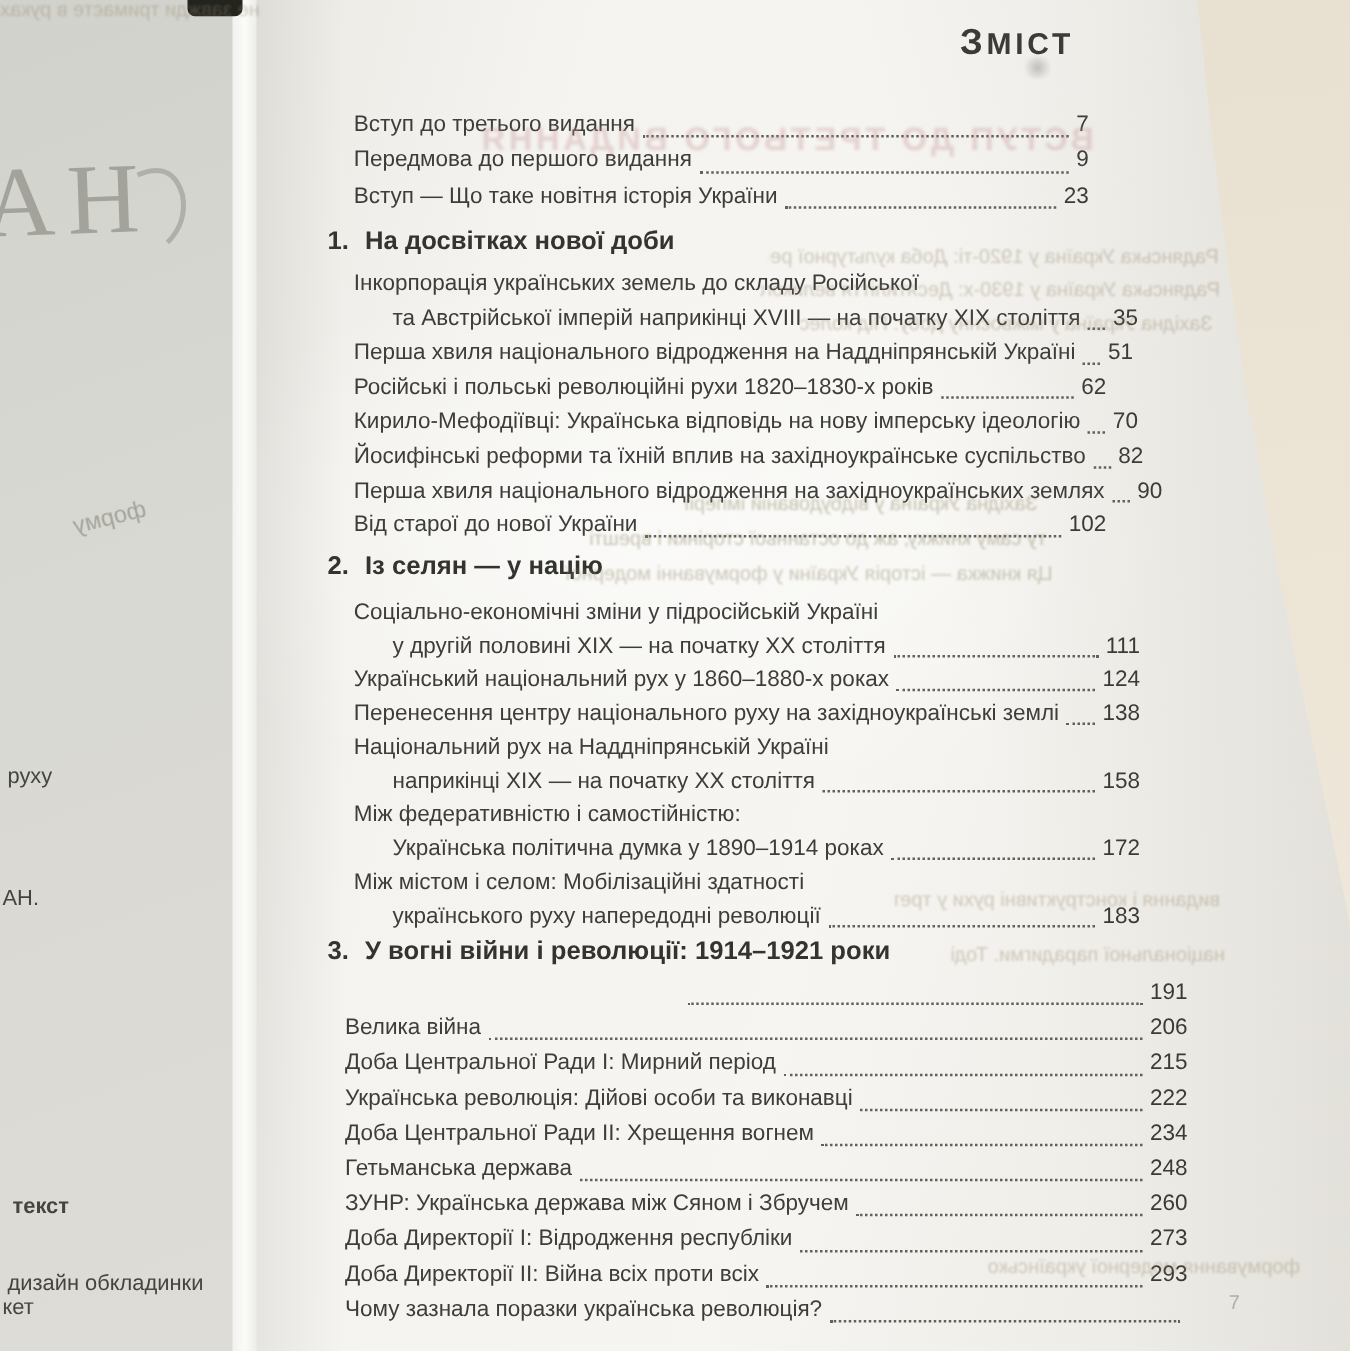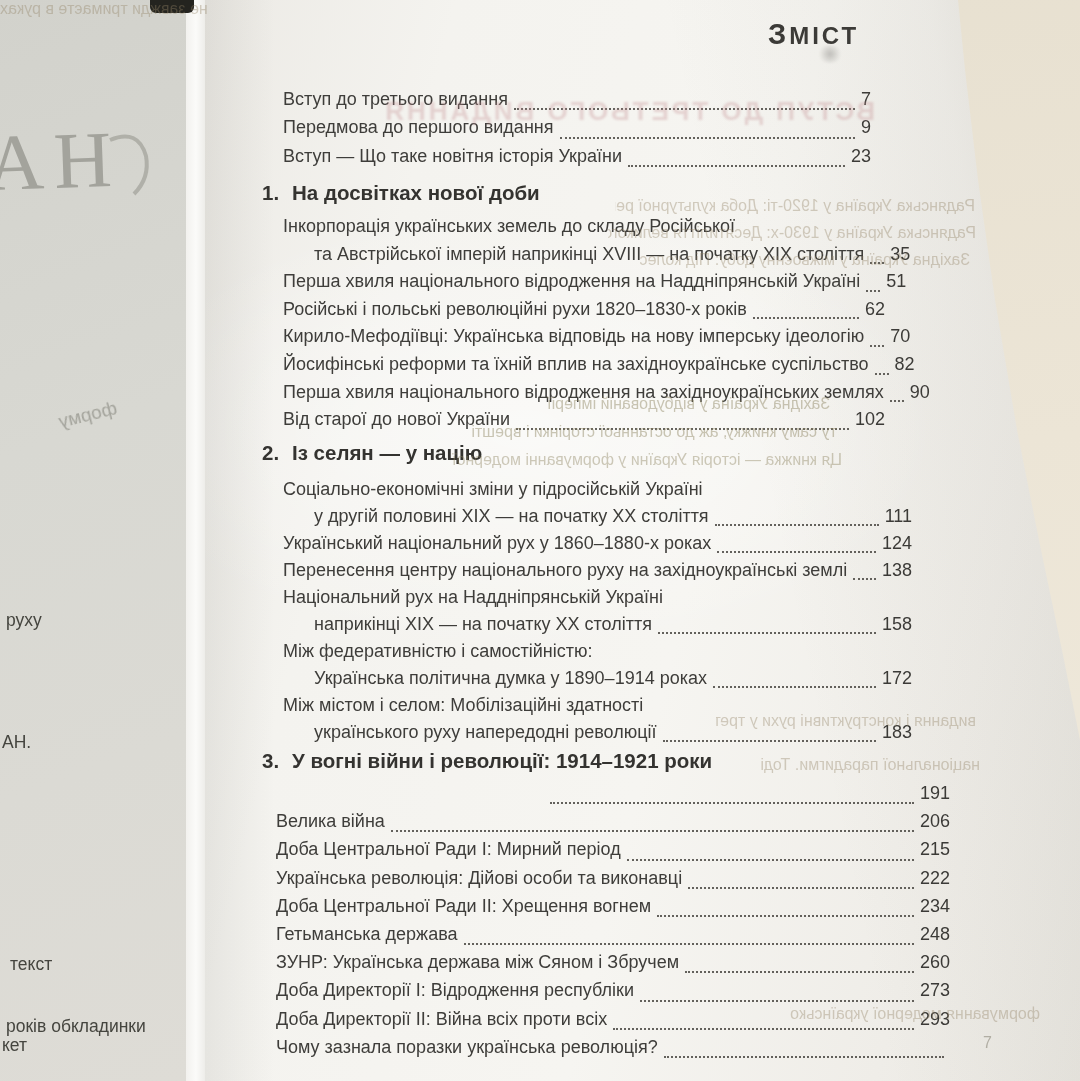--- a/index.html
+++ b/index.html
@@ -14,22 +14,22 @@
     background:linear-gradient(90deg,#f2f1ee 0%,#fbfbf9 45%,#e9e8e4 100%);}
   .dark-notch{position:absolute;left:150px;top:0;width:44px;height:13px;background:#24241f;
     border-radius:0 0 6px 6px;filter:blur(.6px);}
   .big-letters{position:absolute;left:-14px;top:116px;font-family:"Liberation Serif",serif;
     font-size:80px;letter-spacing:10px;color:rgba(122,122,114,.55);transform:rotate(-2deg);}
   .hook-svg{position:absolute;left:108px;top:130px;opacity:.5;}
   .lp-frag{position:absolute;color:#45453f;font-size:17.5px;}
   .lp-frag.mirror{transform:scaleX(-1) rotate(14deg);color:rgba(120,120,112,.55);filter:blur(.4px);font-size:19px;}
   .f-formu{left:58px;top:404px;}
   .f-tetu{left:6px;top:610px;}
-  .f-an{left:2px;top:732px;}
-  .f-tekst{left:10px;top:954px;}
+  .f-an{left:2px;top:708px;}
+  .f-tekst{left:10px;top:954px;font-weight:bold;}
   .f-ket{left:2px;top:992px;margin-top:43px;}
   .f-dyzain{left:6px;top:1016px;}
 
   
   .main-page{position:absolute;left:205px;top:0;width:875px;height:1081px;
     background:
       radial-gradient(ellipse 600px 320px at 320px 430px, rgba(255,255,255,.55), rgba(255,255,255,0) 70%),
       linear-gradient(104deg,#eceae5 0%,#f4f3ef 22%,#f6f5f1 55%,#efede8 82%,#e9e7e1 100%);
     clip-path:polygon(0 0,753px 0,760px 70px,773px 180px,790px 300px,812px 430px,
                       836px 550px,858px 655px,875px 740px,875px 1081px,0 1081px);}
@@ -91,21 +91,21 @@
   <div class="left-page">
     <div class="big-letters">АН</div>
     <svg class="hook-svg" width="50" height="70" viewBox="0 0 50 70">
       <path d="M2 10 Q30 -2 38 26 Q42 48 26 64" fill="none" stroke="rgba(122,122,114,.8)" stroke-width="4"></path>
     </svg>
     <div class="lp-frag mirror f-formu">форму</div>
     <div class="lp-frag f-tetu">руху</div>
     <div class="lp-frag f-an">АН.</div>
     <div class="lp-frag f-tekst">текст</div>
     <div class="lp-frag f-ket">кет</div>
-    <div class="lp-frag f-dyzain">років обкладинки</div>
+    <div class="lp-frag f-dyzain">дизайн обкладинки</div>
   </div>
   <div class="page-edge-strip"></div>
   <div class="dark-notch"></div>
 
   <div class="main-page">
     <div class="gutter-shadow"></div>
 
     <div class="page-title">Зміст</div>
     <div class="title-smudge"></div>
 

